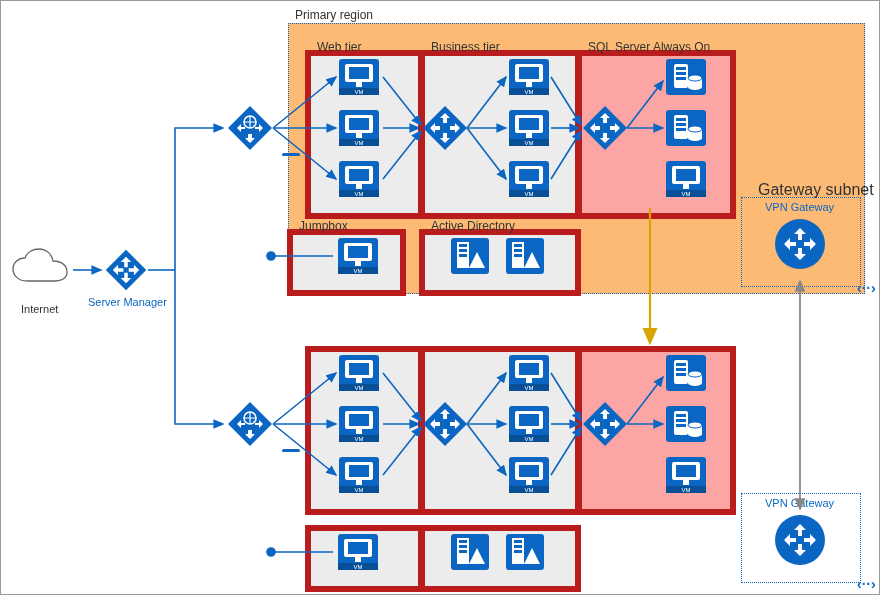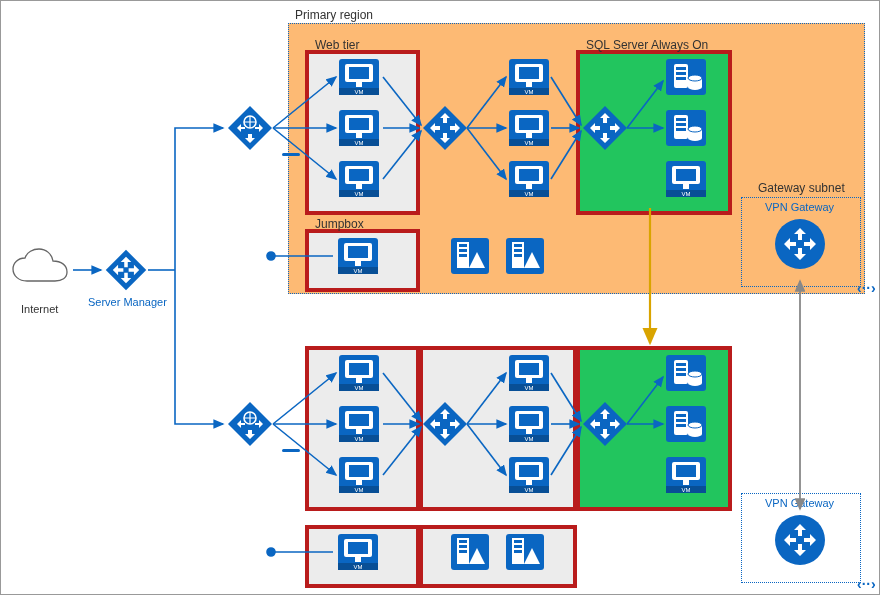--- a/index.html
+++ b/index.html
@@ -1,29 +1,29 @@
 <!DOCTYPE html>
 <html><head>
 <meta charset="utf-8">
 <style>
   html,body{margin:0;padding:0;font-family:"Segoe UI",Arial,sans-serif;font-size:11px;color:#333;background:#fff;overflow:hidden}
   .canvas{position:relative;width:880px;height:595px;border:1px solid #999;box-sizing:border-box}
   .label{position:absolute;white-space:nowrap}
   .region{position:absolute;border:1px dotted #0a66c2;background:#fdba74}
   .region-title{position:absolute;top:-16px;left:6px;font-size:12px;color:#333}
-  .tier{position:absolute;background:#ececec;border:4px solid #b91c1c}
+  .tier{position:absolute;background:#ececec;border:6px solid #b91c1c}
   .tier-title{position:absolute;top:-16px;left:6px;font-size:12px;color:#333}
-  .sql{background:#22c55e}
+  .sql{background:#fca5a5}
   .cloud{position:absolute}
   .pill{position:absolute;width:18px;height:3px;background:#0a66c2;border-radius:2px}
   .expand{position:absolute;color:#0a66c2;font-weight:700;font-size:14px}
   svg{position:absolute;overflow:visible}
   .blue-label{color:#0a66c2}
   .gw-box{position:absolute;border:1px dotted #0a66c2}
-  .sub{position:absolute;font-size:12px}
+  .sub{position:absolute;font-size:16px}
 </style>
 </head>
 <body>
 
 <div class="canvas">
 
   <svg class="cloud" style="left:6px;top:248px" width="66" height="42" viewBox="0 0 66 42">
     <path d="M20 32c-8 0-14-5-14-12 0-6 5-11 12-11 2-6 8-9 14-9 7 0 13 5 14 12 8 0 14 4 14 11 0 6-5 9-12 9H20z" fill="#fff" stroke="#666" stroke-width="1.3"></path>
   </svg>
   <div class="label" style="left:20px;top:302px">Internet</div>
@@ -36,26 +36,32 @@
   </svg>
   <div class="label blue-label" style="left:87px;top:295px">Server Manager</div>
 
   <div class="region" style="left:287px;top:22px;width:575px;height:269px">
     <div class="region-title">Primary region</div>
   </div>
 
   <div class="tier" style="left:304px;top:49px;width:107px;height:157px">
     <div class="tier-title">Web tier</div>
   </div>
+  <div class="tier" style="left:418px;top:49px;width:150px;height:157px">
+    <div class="tier-title">Business tier</div>
+  </div>
   <div class="tier sql" style="left:575px;top:49px;width:148px;height:157px">
     <div class="tier-title">SQL Server Always On</div>
   </div>
 
-  <div class="tier" style="left:304px;top:228px;width:107px;height:55px">
+  <div class="tier" style="left:286px;top:228px;width:107px;height:55px">
     <div class="tier-title">Jumpbox</div>
+  </div>
+  <div class="tier" style="left:418px;top:228px;width:150px;height:55px">
+    <div class="tier-title">Active Directory</div>
   </div>
 
   <div class="sub" style="left:757px;top:180px">Gateway subnet</div>
   <div class="gw-box" style="left:740px;top:196px;width:118px;height:88px"></div>
   <div class="label blue-label" style="left:764px;top:200px">VPN Gateway</div>
 
 
   <div class="tier" style="left:304px;top:345px;width:107px;height:157px"></div>
   <div class="tier" style="left:418px;top:345px;width:150px;height:157px"></div>
   <div class="tier sql" style="left:575px;top:345px;width:148px;height:157px"></div>

